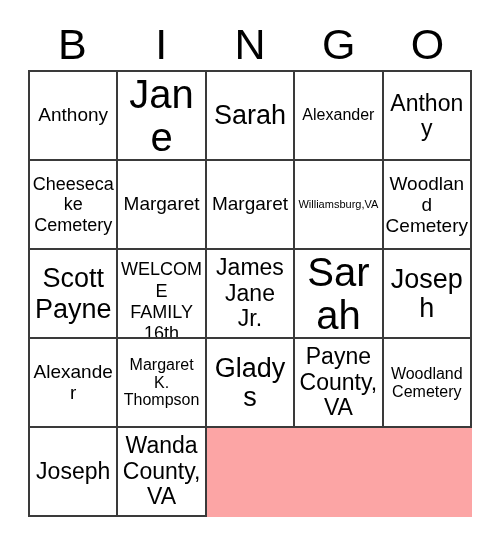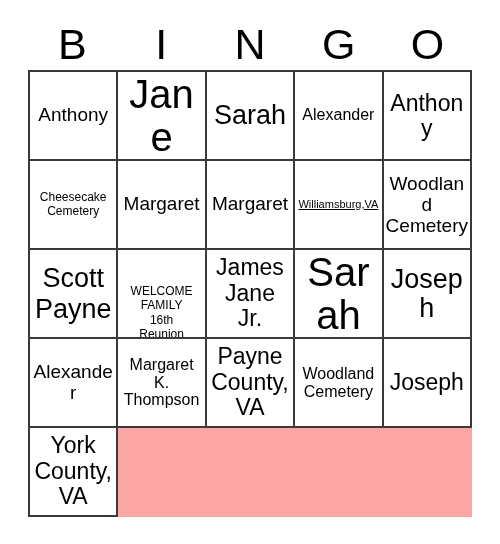--- a/index.html
+++ b/index.html
@@ -80,22 +80,22 @@
     word-break: break-word;
     color: #000;
   }
 
   
   .fs-xxl .cell-text { font-size: 40px; }
   .fs-xl  .cell-text { font-size: 27px; }
   .fs-lg  .cell-text { font-size: 23px; }
   .fs-md  .cell-text { font-size: 19px; }
   .fs-sm  .cell-text { font-size: 16px; }
-  .fs-xs  .cell-text { font-size: 12px; }
-  .fs-xxs .cell-text { font-size: 11px; text-decoration: underline; }
+  .fs-xs  .cell-text { font-size: 18px; }
+  .fs-xxs .cell-text { font-size: 11px; }
 
   .cell.multiline .cell-text { line-height: 1.12; }
   .cell.center-cell .cell-text { line-height: 1.18; margin-top: 38px; }
 </style>
 </head>
 <body>
 
 <div id="card">
 
   <div id="header">
@@ -161,32 +161,35 @@
         <span class="cell-text">Joseph</span>
       </div>
       <div class="cell fs-md">
         <span class="cell-text">Alexander</span>
       </div>
       <div class="cell fs-sm multiline">
         <span class="cell-text">Margaret
 K.
 Thompson</span>
       </div>
+      <div class="cell fs-xl">
+        <span class="cell-text">Gladys</span>
+      </div>
       <div class="cell fs-lg multiline">
         <span class="cell-text">Payne
 County,
 VA</span>
       </div>
       <div class="cell fs-sm multiline">
         <span class="cell-text">Woodland
 Cemetery</span>
       </div>
       <div class="cell fs-lg">
         <span class="cell-text">Joseph</span>
       </div>
       <div class="cell fs-lg multiline">
-        <span class="cell-text">York
+        <span class="cell-text">Wanda
 County,
 VA</span>
       </div>
     </div>
 
 </div>
 
 </body></html>

